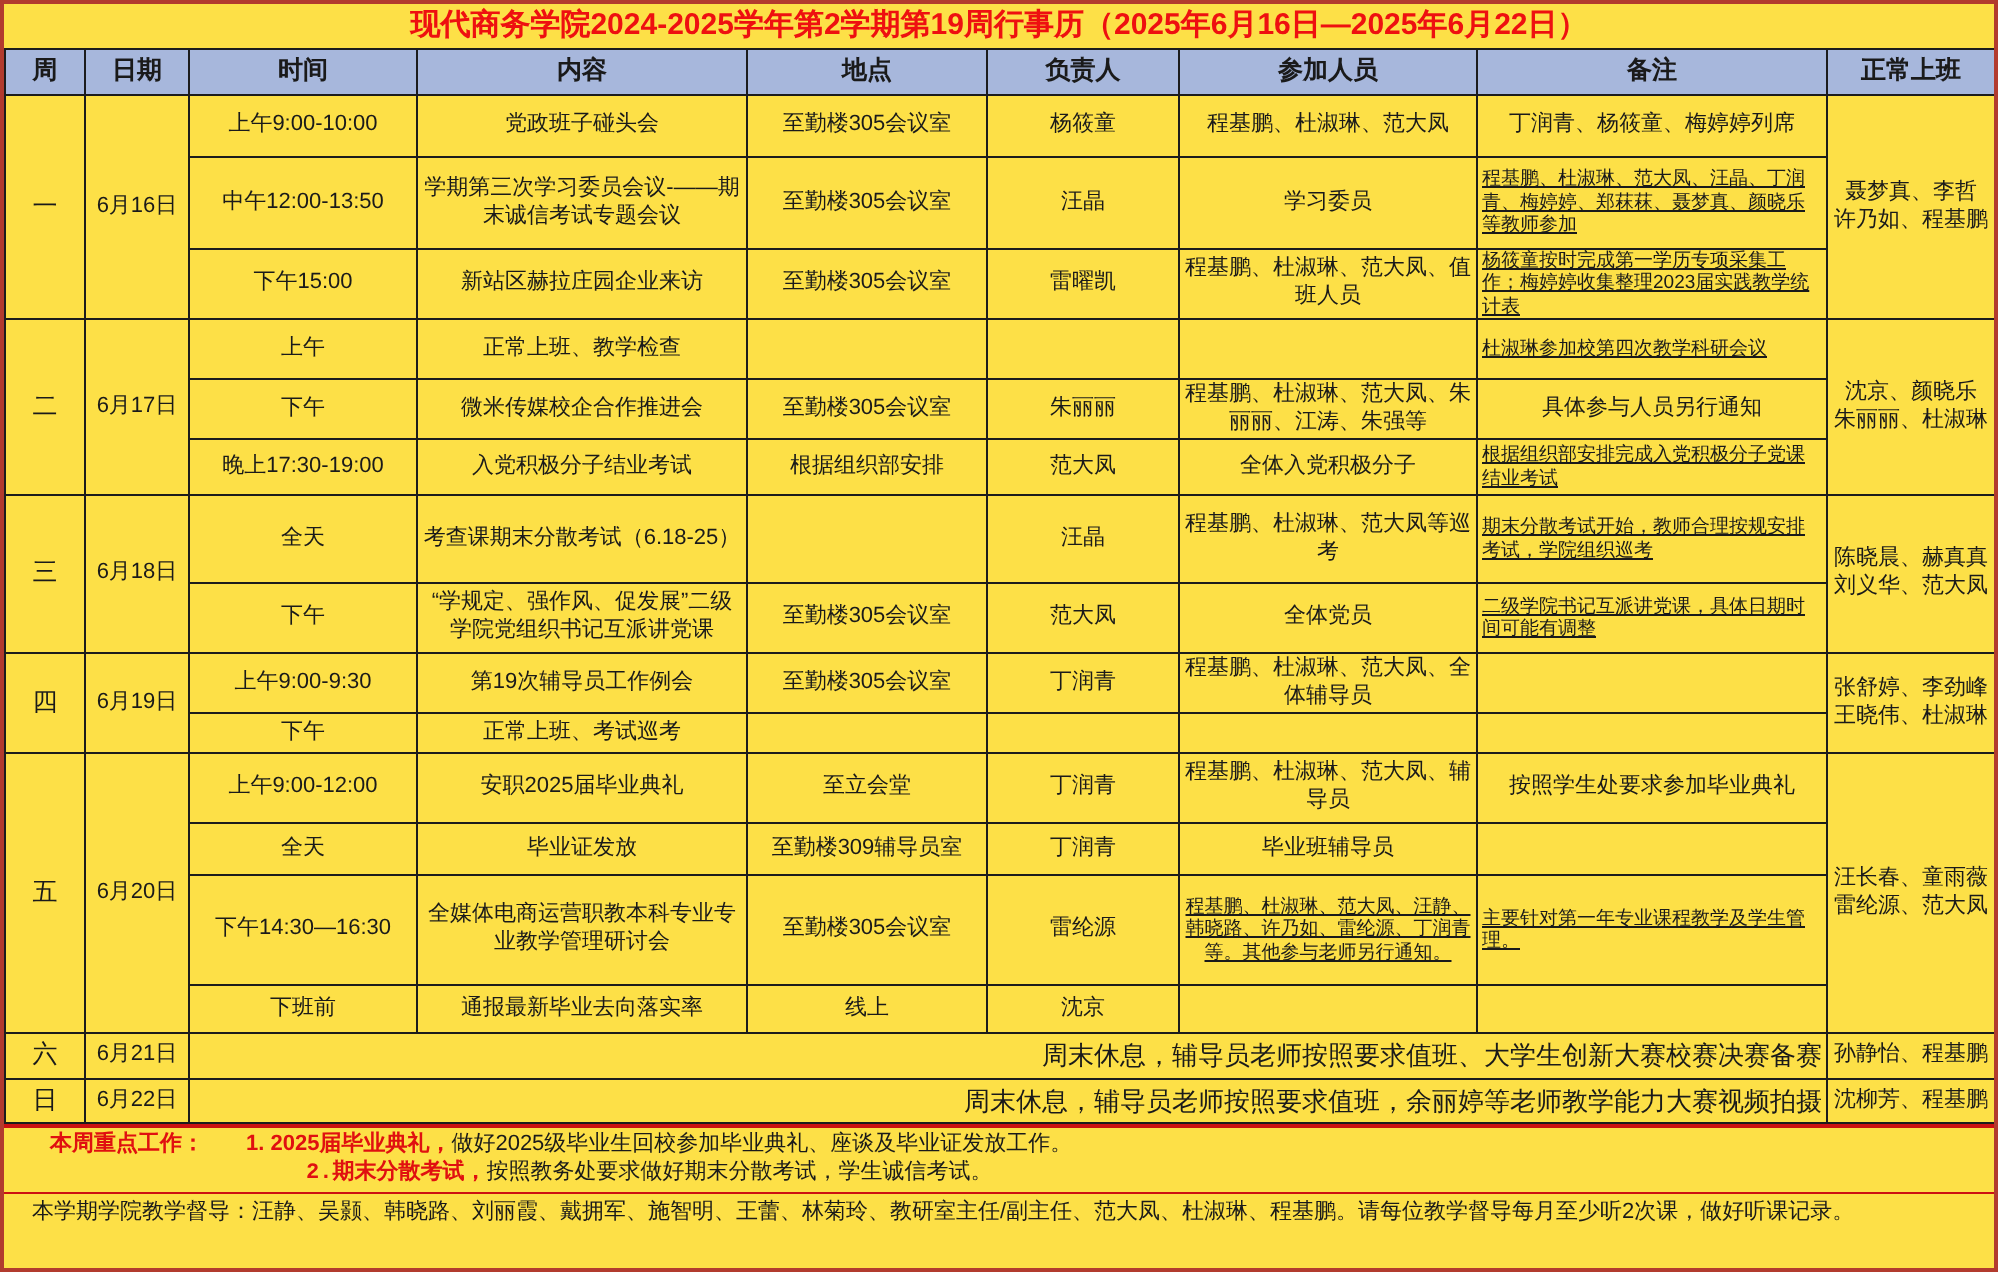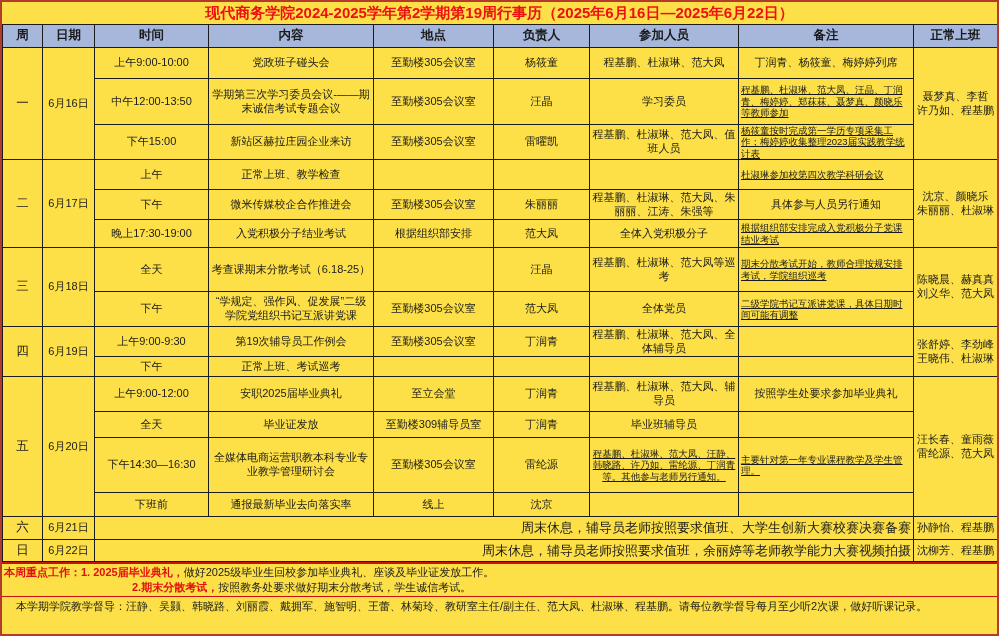--- a/index.html
+++ b/index.html
@@ -23,22 +23,22 @@
   td.duty-cell{white-space:pre-line;}
   td.small{font-size:9.5px;line-height:1.2;text-decoration:underline;}
   td.left{text-align:left;}
   td.wk-merged{font-size:13px;text-align:right;}
   #notes{
     border-top:2px solid #cc1111;font-size:11px;
   }
   .note-block{border-bottom:1px solid #cc1111;padding:1px 2px;}
   .note-block:last-child{border-bottom:none;}
   .note-line{line-height:15px;white-space:nowrap;}
-  .note-line.indent{padding-left:128px;}
-  .red{color:#e01010;font-weight:bold;}
+  .note-line.indent{padding-left:128px;font-family:Liberation Mono, monospace;}
+  .red{color:#e01010;font-weight:bold;margin-left:21px;}
   .note-extra{line-height:15px;padding:1px 0 1px 30px;white-space:nowrap;}
   .note-sup{line-height:15px;padding:1px 0 1px 12px;white-space:nowrap;}
 </style>
 </head>
 <body>
 
 <div id="sheet">
   <div id="title-bar">现代商务学院2024-2025学年第2学期第19周行事历（2025年6月16日—2025年6月22日）</div>
   <table>
     <colgroup id="cols">

